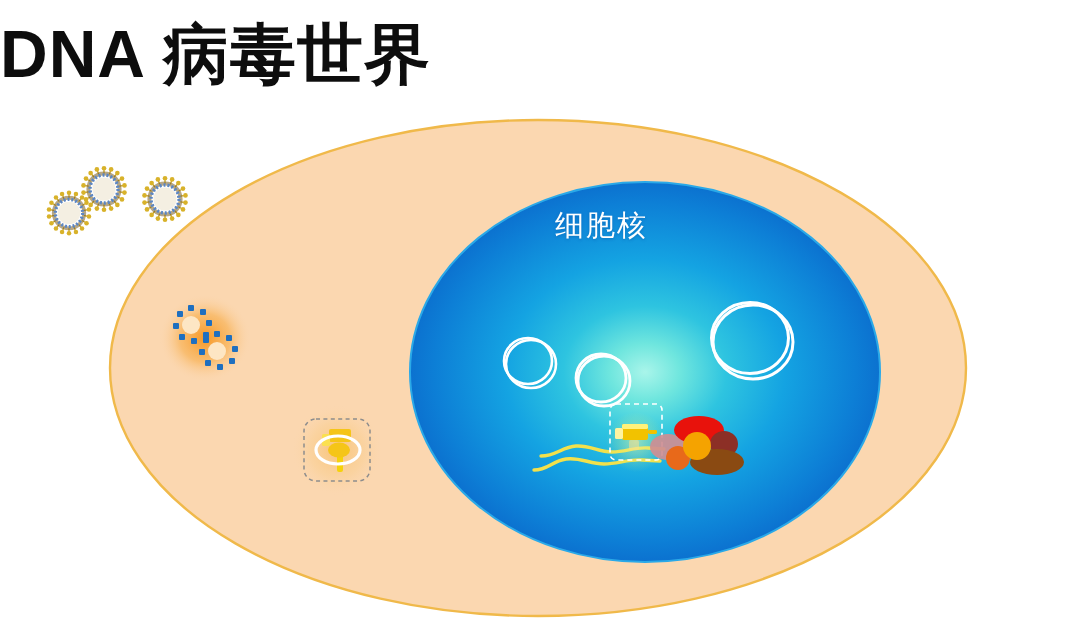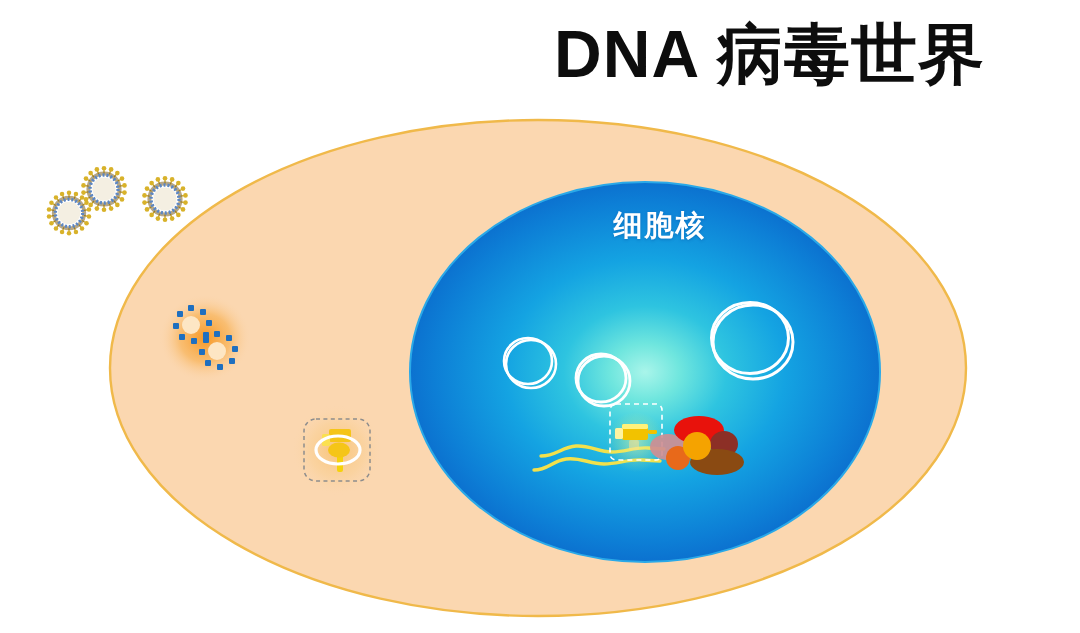--- a/index.html
+++ b/index.html
@@ -16,40 +16,39 @@
   }
   #stage {
     position: absolute;
     left: 0; top: 0;
     width: 1080px;
     height: 633px;
     background: #ffffff;
   }
   #title {
     position: absolute;
-    left: 15px;
+    left: 0;
     top: 18px;
     width: 970px;
-    text-align: right;
+    text-align: left;
     font-size: 66px;
     font-weight: bold;
     color: #0d0d0d;
     letter-spacing: 1px;
     line-height: 1.12;
     white-space: nowrap;
     font-family: "Liberation Sans", "DejaVu Sans", sans-serif;
   }
   #nucleus-label {
     position: absolute;
     left: 555px;
     top: 206px;
     width: 210px;
-    text-align: center;
     font-size: 29px;
-    font-weight: bold;
+    font-weight: normal;
     color: #ffffff;
     letter-spacing: 2px;
     text-shadow: 0 1px 3px rgba(0,60,140,0.35);
   }
   svg { display: block; }
 </style>
 </head>
 <body>
 
 <div id="stage">

